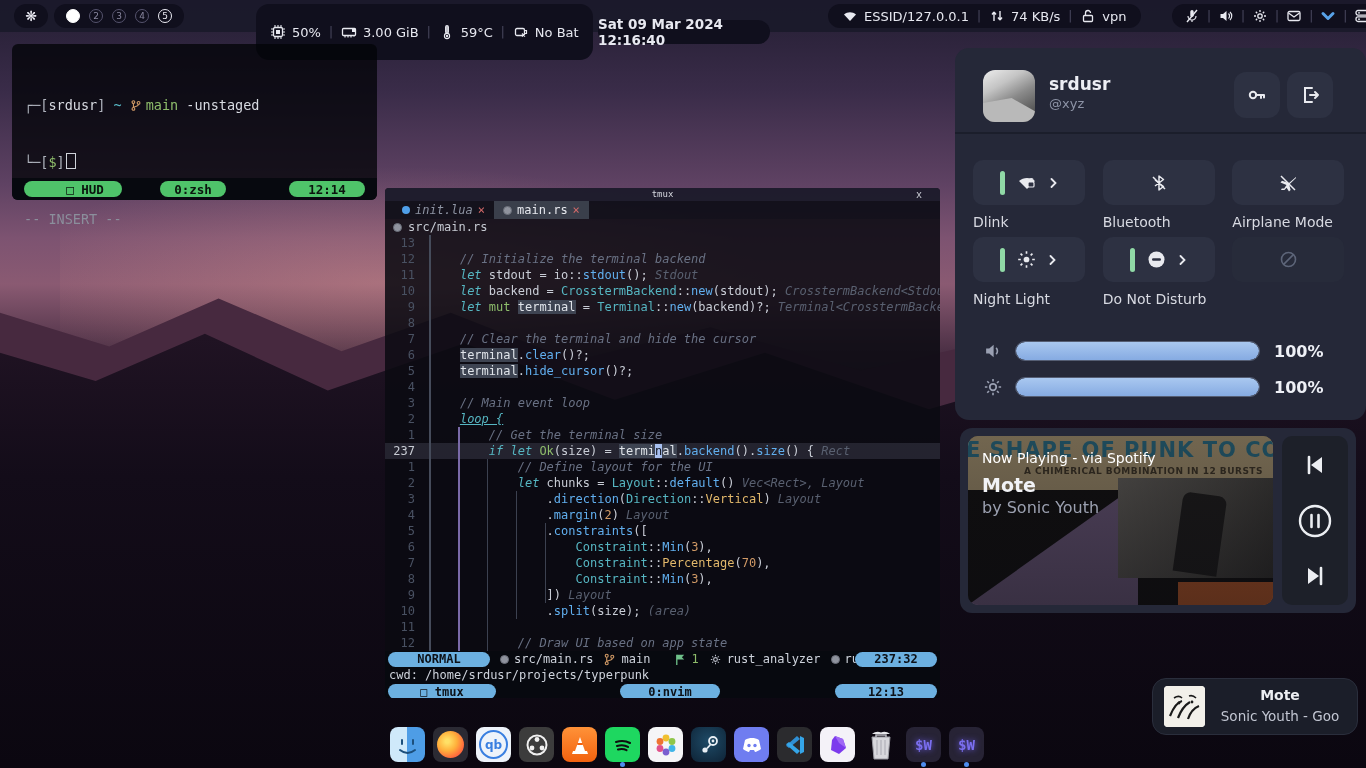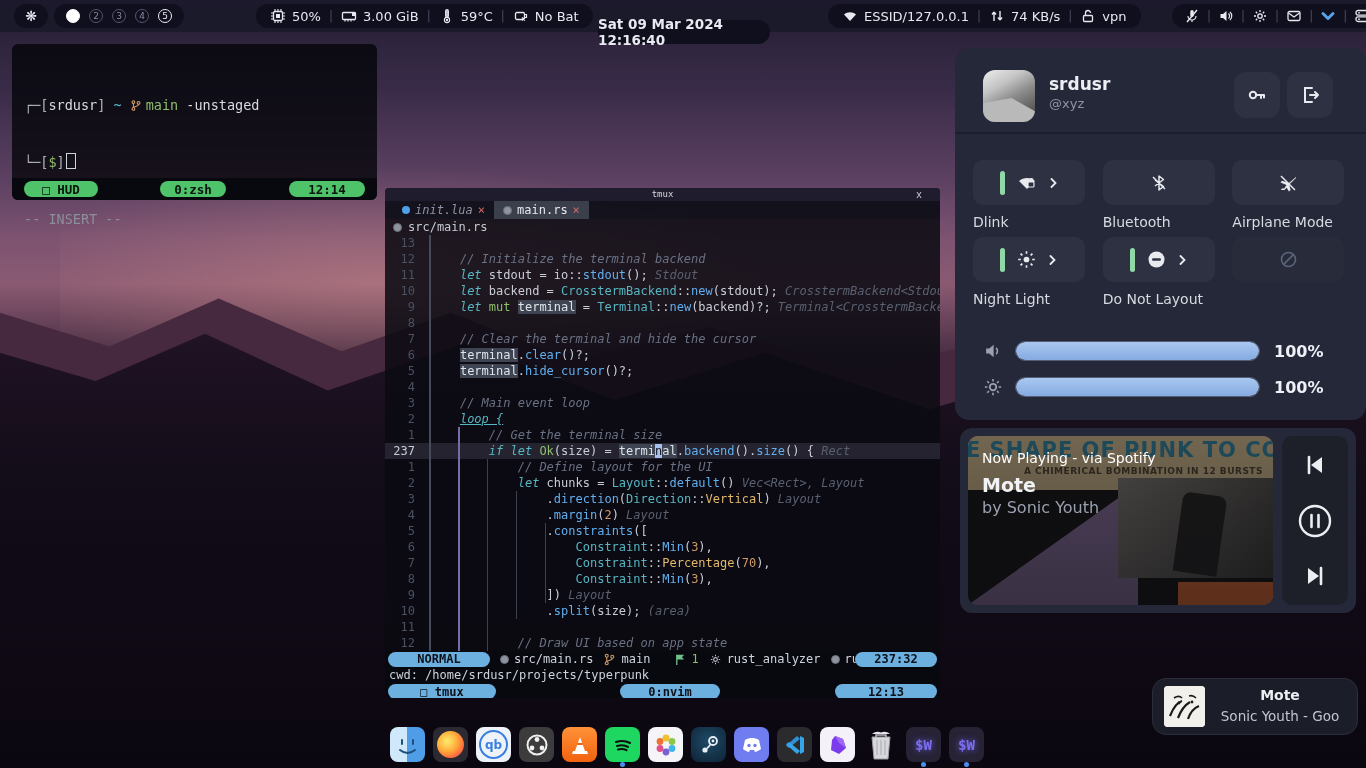--- a/index.html
+++ b/index.html
@@ -14,21 +14,21 @@
     clip-path:polygon(0 12%,7% 18%,15% 8%,24% 20%,34% 10%,45% 22%,56% 12%,68% 24%,80% 14%,90% 24%,100% 16%,100% 100%,0 100%);}
   
   .topbar{position:absolute;left:0;top:0;width:1366px;height:32px;background:rgba(27,25,42,.94);}
   .pill{position:absolute;top:4px;height:24px;background:#100f1d;border-radius:13px;display:flex;align-items:center;color:#e7e8f0;font-size:13px;}
   .pill .sep{color:#4a4960;margin:0 8px;font-size:12px;}
   .logo{position:absolute;left:14px;top:4px;width:34px;height:24px;background:#100f1d;border-radius:13px;display:flex;align-items:center;justify-content:center;color:#f0f0f8;font-size:14px;}
   .wsbox{left:54px;padding:0 12px;gap:9px;}
   .ws{width:14px;height:14px;border-radius:50%;border:1.5px solid #55536d;box-sizing:border-box;color:#8a88a0;font-size:9px;display:flex;align-items:center;justify-content:center;}
   .ws.occupied{background:#ffffff;border-color:#ffffff;color:transparent;}
   .ws.active{border-color:#ececf4;color:#ececf4;}
-  .stats{left:256px;padding:0 14px;}
+  .stats{left:256px;padding:16px 14px;}
   .clockpill{left:598px;width:172px;justify-content:center;font-weight:bold;font-size:13.5px;margin-top:16px;}
   .net{left:828px;padding:0 14px;}
   .tray{left:1172px;padding:0 12px;gap:0;}
   .tray .sep{margin:0 7px;}
   .icon16{width:16px;height:16px;display:inline-block;vertical-align:middle;}
   .ilabel{margin-left:6px;}
   
   .term{position:absolute;left:12px;top:44px;width:365px;height:156px;background:rgba(3,4,8,.78);border-radius:6px;
     font-family:"DejaVu Sans Mono",monospace;font-size:13.5px;line-height:19px;color:#cfd3da;}
   .term .body{padding:14px 12px 0 12px;white-space:pre;}
@@ -228,21 +228,21 @@
     <div><span><span class="t-dim">┌─[</span><span class="t-wh">srdusr</span><span class="t-dim">] </span><span class="t-cyan">~ </span><span><svg width="12" height="13" viewBox="0 0 14 14" style="display:inline-block;vertical-align:-2px;margin-right:4px;">
                 <circle cx="4" cy="3" r="1.6" fill="none" stroke="#d19a66" stroke-width="1.3"></circle>
                 <circle cx="4" cy="11" r="1.6" fill="none" stroke="#d19a66" stroke-width="1.3"></circle>
                 <circle cx="10" cy="4" r="1.6" fill="none" stroke="#d19a66" stroke-width="1.3"></circle>
                 <path d="M4 4.6v4.8M10 5.6c0 3-6 2-6 4" stroke="#d19a66" stroke-width="1.3" fill="none"></path>
               </svg></span><span class="t-green">main</span><span class="t-wh"> -unstaged</span></span></div>
     <div><span><span class="t-dim">└─[</span><span class="t-green">$</span><span class="t-dim">]</span></span><span class="curbox"></span></div>
     <div class="t-gray">-- INSERT --</div>
   </div>
   <div class="termbar">
-    <div class="gpill" style="left:12px;width:74px;">□ HUD</div>
+    <div class="gpill" style="left:12px;width:74px;padding-left:24px;">□ HUD</div>
     <div class="gpill" style="left:148px;width:66px;">0:zsh</div>
     <div class="gpill" style="right:12px;width:76px;">12:14</div>
   </div>
 </div>
 
 <div class="editor">
   <div class="wtitle">
     <span>tmux</span>
     <span class="wclose">x</span>
   </div>
@@ -411,21 +411,21 @@
                 <circle cx="9.5" cy="9.5" r="8" fill="#e9eaef"></circle>
                 <rect x="5" y="8.3" width="9" height="2.4" rx="1.2" fill="#2d3142"></rect>
               </svg>
             </span>
             <span>
               <svg class="chev" viewBox="0 0 10 10">
                 <path d="M2.5 1l4 4-4 4" stroke="#e9eaef" stroke-width="1.8" fill="none" stroke-linecap="round"></path>
               </svg>
             </span>
           </div>
-          <div class="tlabel">Do Not Layout</div>
+          <div class="tlabel">Do Not Disturb</div>
         </div>
         <div class="tcell">
           <div class="tile dim">
             <span>
               <svg width="19" height="19" viewBox="0 0 19 19">
                 <circle cx="9.5" cy="9.5" r="7" fill="none" stroke="#5d6579" stroke-width="1.6"></circle>
                 <path d="M4.6 14.4L14.4 4.6" stroke="#5d6579" stroke-width="1.6"></path>
               </svg>
             </span>
           </div>

